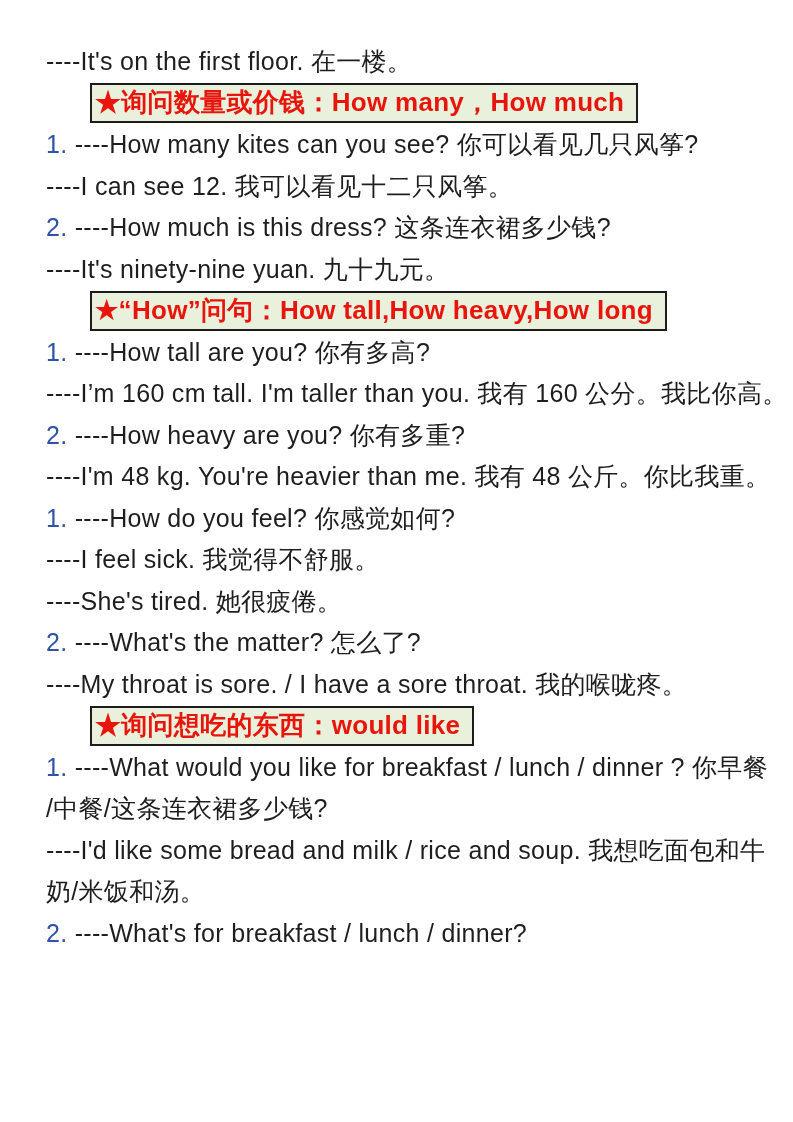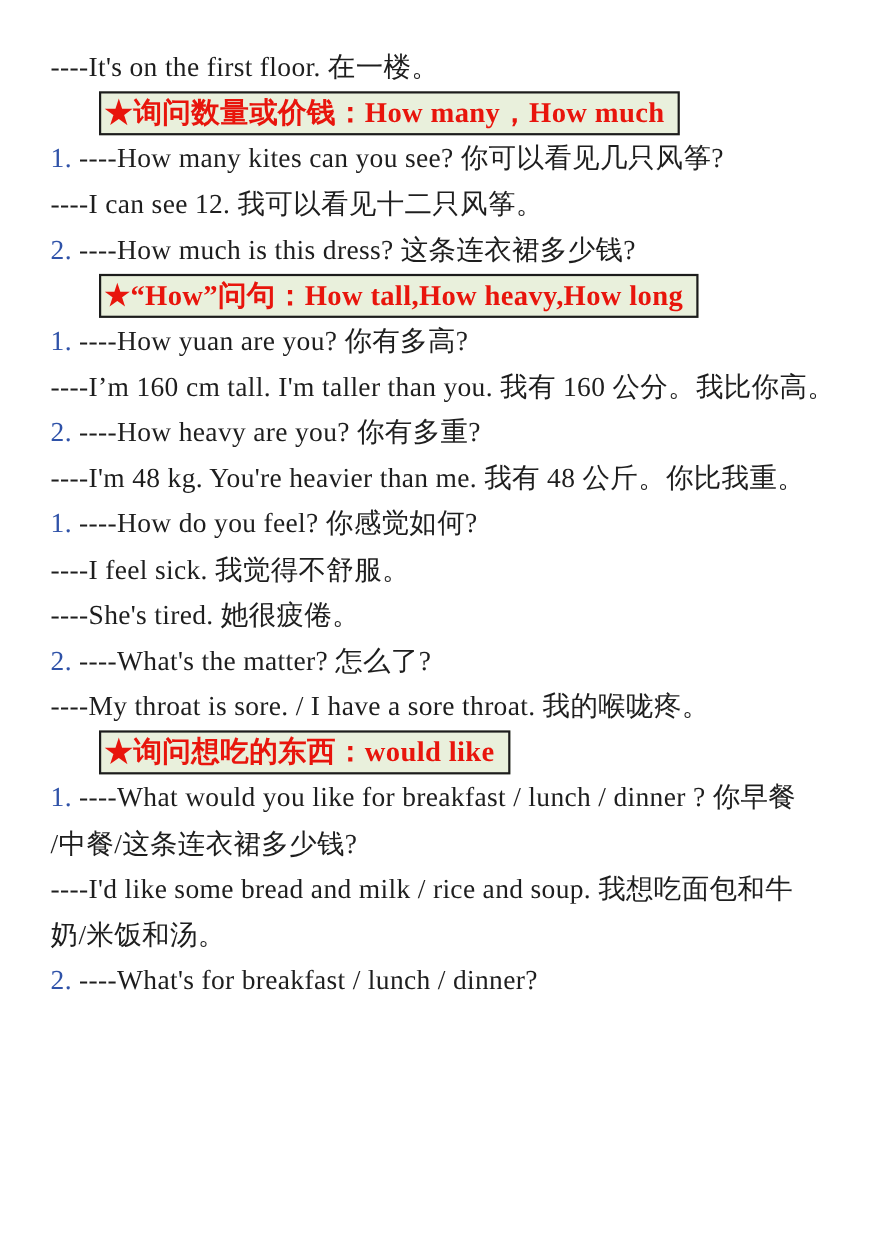--- a/index.html
+++ b/index.html
@@ -7,21 +7,21 @@
     width: 793px;
     height: 1122px;
     background: var(--page-bg, #ffffff);
     overflow: hidden;
   }
   .page {
     box-sizing: border-box;
     width: 793px;
     height: 1122px;
     padding: 41px 26px 0 46px;
-    font-family: Liberation Serif, serif;
+    font-family: Liberation Sans, sans-serif;
   }
   .line {
     font-size: 25px;
     line-height: 41.5px;
     height: 41.5px;
     color: var(--text, #1e1e1e);
     white-space: pre;
     letter-spacing: 0.3px;
   }
   .num { color: var(--num, #2f52a8); }
@@ -48,24 +48,25 @@
 <body>
 
 <main class="page">
     <div class="line"><span>----It's on the first floor. 在一楼。</span></div>
     <div class="header-row">
       <span class="header-box">★询问数量或价钱：How many，How much</span>
     </div>
     <div class="line"><span class="num">1.</span> <span>----How many kites can you see? 你可以看见几只风筝?</span></div>
     <div class="line"><span>----I can see 12. 我可以看见十二只风筝。</span></div>
     <div class="line"><span class="num">2.</span> <span>----How much is this dress? 这条连衣裙多少钱?</span></div>
+    <div class="line"><span>----It's ninety-nine yuan. 九十九元。</span></div>
     <div class="header-row">
       <span class="header-box">★“How”问句：How tall,How heavy,How long</span>
     </div>
-    <div class="line"><span class="num">1.</span> <span>----How yuan are you? 你有多高?</span></div>
+    <div class="line"><span class="num">1.</span> <span>----How tall are you? 你有多高?</span></div>
     <div class="line"><span>----I’m 160 cm tall. I'm taller than you. 我有 160 公分。我比你高。</span></div>
     <div class="line"><span class="num">2.</span> <span>----How heavy are you? 你有多重?</span></div>
     <div class="line"><span>----I'm 48 kg. You're heavier than me. 我有 48 公斤。你比我重。</span></div>
     <div class="line"><span class="num">1.</span> <span>----How do you feel? 你感觉如何?</span></div>
     <div class="line"><span>----I feel sick. 我觉得不舒服。</span></div>
     <div class="line"><span>----She's tired. 她很疲倦。</span></div>
     <div class="line"><span class="num">2.</span> <span>----What's the matter? 怎么了?</span></div>
     <div class="line"><span>----My throat is sore. / I have a sore throat. 我的喉咙疼。</span></div>
     <div class="header-row">
       <span class="header-box">★询问想吃的东西：would like</span>

